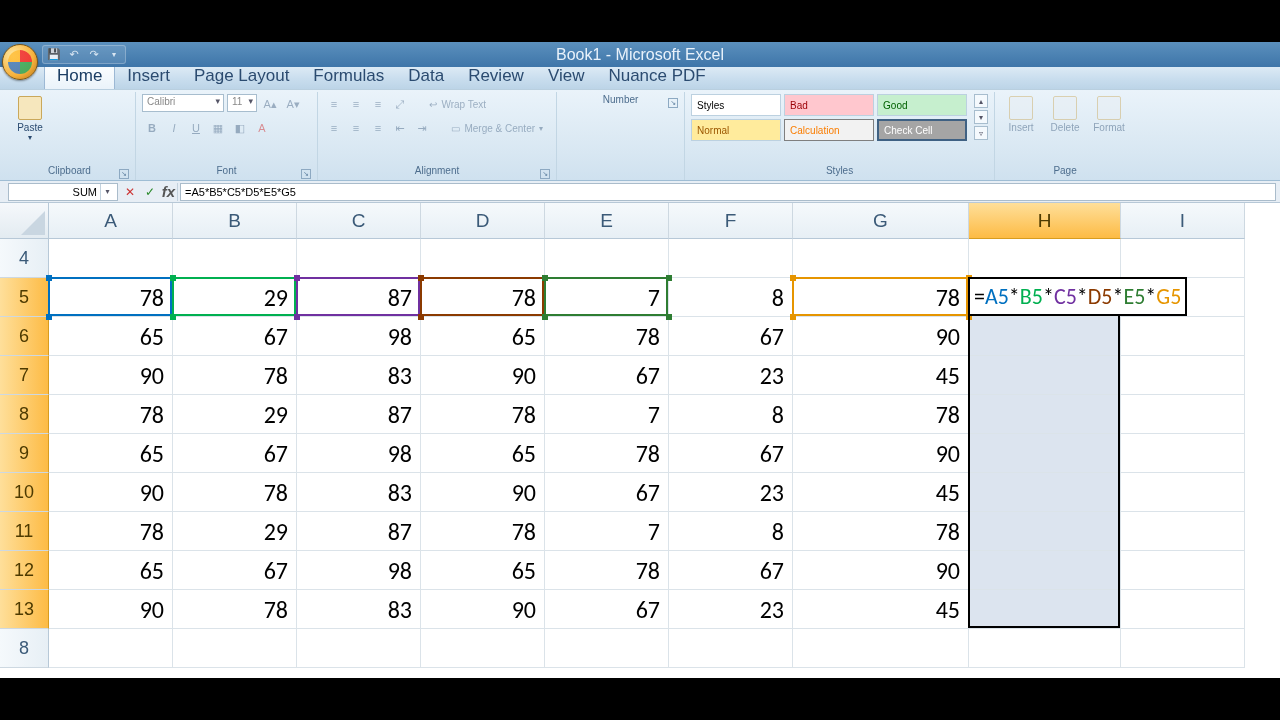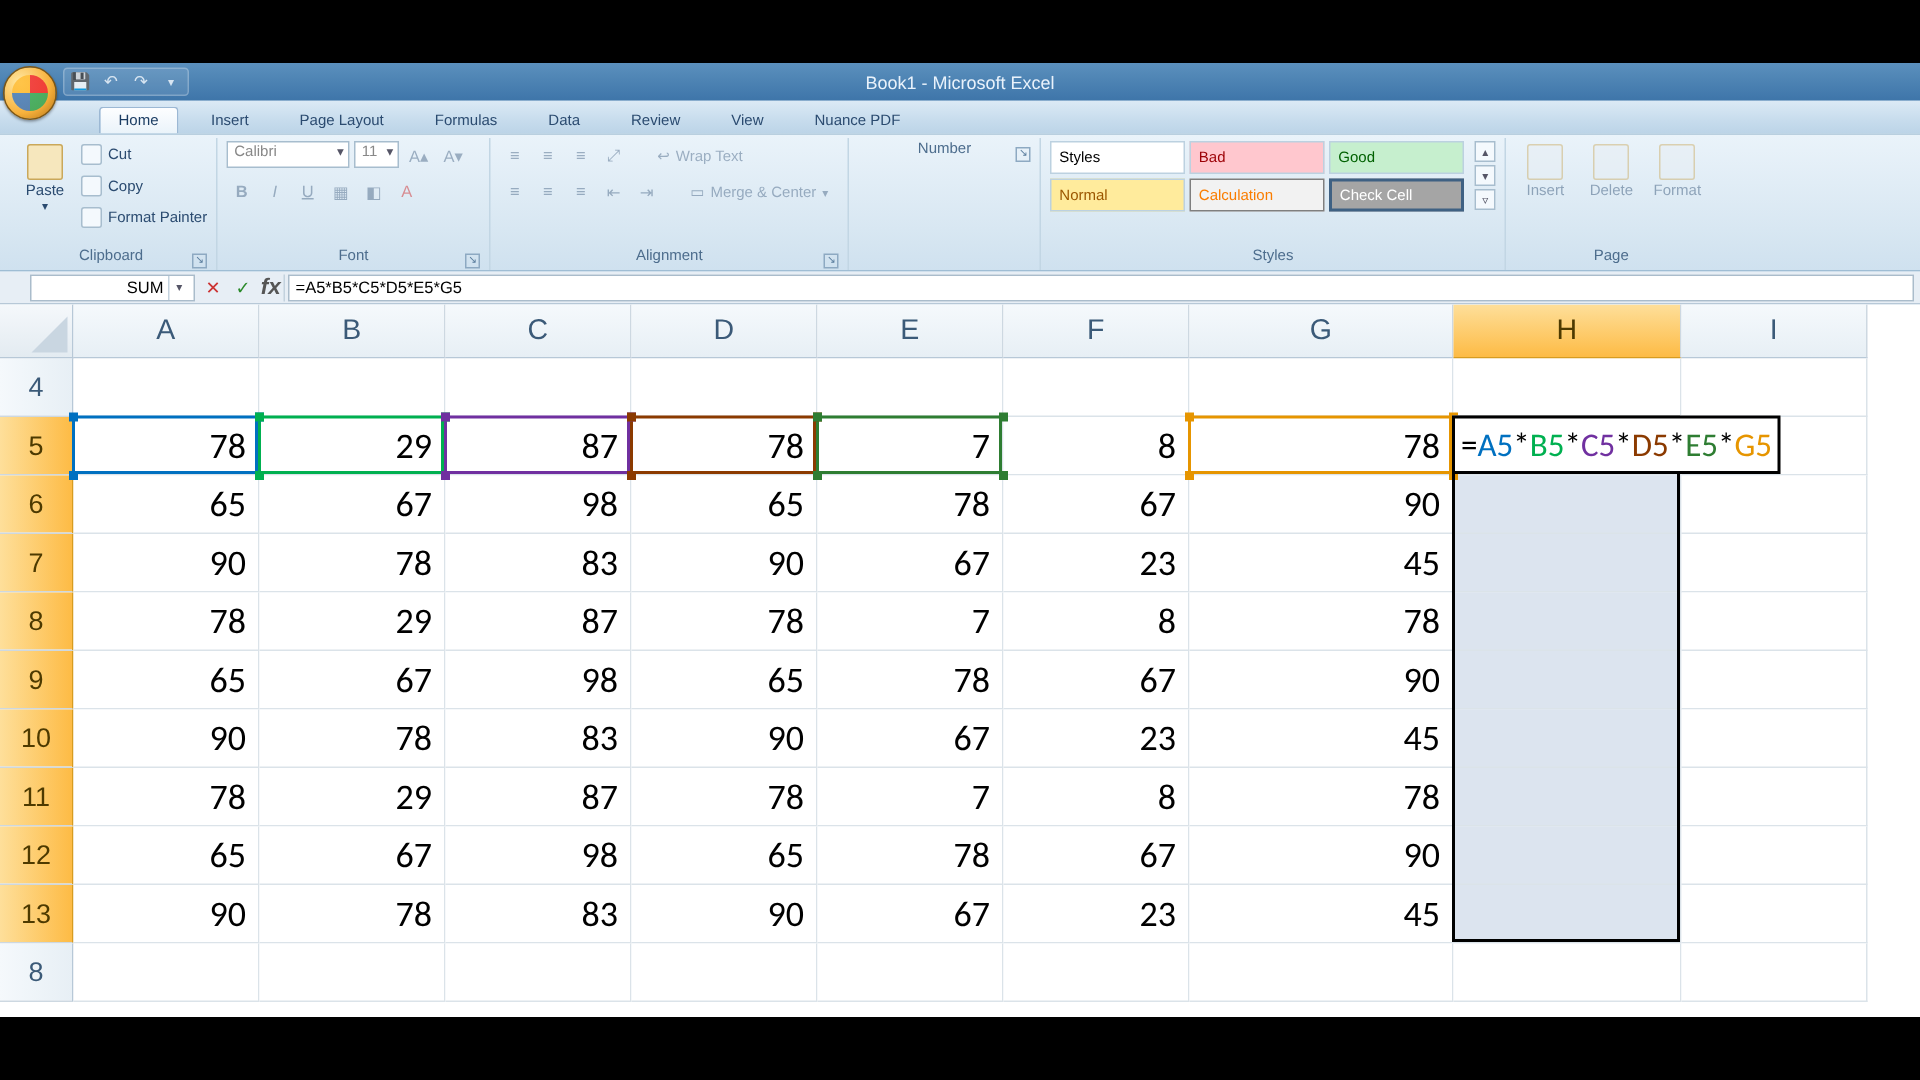--- a/index.html
+++ b/index.html
@@ -7,24 +7,24 @@
   .app { position: absolute; top: 42px; left: 0; width: 1280px; height: 636px; background: #cfe2f0; display: flex; flex-direction: column; }
 
   
   .titlebar { height: 25px; background: linear-gradient(#5b90bd,#3e75a9); display:flex; align-items:center; justify-content:center; position:relative; color:#fff; font-size:12px;}
   .office-btn { width:36px; height:36px; position:absolute; left:2px; top:2px; z-index:10; border-radius:50%; background:radial-gradient(circle at 30% 30%,#ffe9a3,#f7b13c 60%,#b07014); border:1px solid #7b5616; box-shadow:0 1px 2px rgba(0,0,0,.4);}
   .office-btn::after{content:"";position:absolute;inset:5px;border-radius:50%;background:
      conic-gradient(#e23 0 90deg,#2a6 90deg 180deg,#37c 180deg 270deg,#fb3 270deg 360deg);
      opacity:.8;}
   .qat-inner{position:absolute;left:42px;top:3px;height:19px;background:rgba(255,255,255,.1);border:1px solid rgba(255,255,255,.25);border-radius:3px;display:flex;align-items:center;padding:0 4px;gap:6px;}
   .qat-inner .ico{width:14px;height:14px;opacity:.85;display:flex;align-items:center;justify-content:center;font-size:11px;color:#eef5fc;}
-  .title-text{font-size:12px;color:#e9f2fb;}
-
-  
-  .tabs{height:22px;background:linear-gradient(#dceaf5,#c7dced 60%,#bcd4e7);display:flex;align-items:flex-end;padding-left:66px;gap:10px;font-size:10px;}
+  .title-text{font-size:16px;color:#e9f2fb;}
+
+  
+  .tabs{height:22px;background:linear-gradient(#dceaf5,#c7dced 60%,#bcd4e7);display:flex;align-items:flex-end;padding-left:44px;gap:0;font-size:17px;}
   .tab{padding:3px 12px 3px;color:#2b4b70;cursor:default;}
   .tab.active{background:linear-gradient(#fdfeff,#eaf3fa);border:1px solid #9cb8d4;border-bottom:none;border-radius:3px 3px 0 0;color:#1b3d63;}
 
   
   .ribbon{height:92px;background:linear-gradient(#eaf3fa,#d8e7f2 70%,#cfe1ef);border-top:1px solid #b9cfdf;border-bottom:1px solid #9fbdd4;display:flex;align-items:stretch;padding:2px 4px 0 4px;}
   .group{display:flex;flex-direction:column;padding:2px 6px 0 6px;border-right:1px solid #c2d6e4;}
   .group:last-child{border-right:none;}
   .group-body{flex:1;display:flex;align-items:flex-start;gap:4px;}
   .group-label{height:15px;font-size:10px;color:#4d6d8d;text-align:center;position:relative;}
   .group-label .dlg{position:absolute;right:0;bottom:1px;width:10px;height:10px;border:1px solid #8da9c2;font-size:7px;line-height:7px;color:#5a7d9d;text-align:center;}
@@ -49,21 +49,21 @@
   .stylecell.good{background:#c6efce;color:#006100;}
   .stylecell.neutral{background:#ffeb9c;color:#9c5700;}
   .stylecell.calc{background:#f2f2f2;color:#fa7d00;border-color:#7f7f7f;}
   .stylecell.check{background:#a5a5a5;color:#fff;border:2px solid #3f6183;}
   .stylegrid{display:grid;grid-template-columns:repeat(3,90px);grid-auto-rows:22px;gap:3px;}
   .stylenav{display:flex;flex-direction:column;margin-left:3px;}
   .stylenav .nb{width:14px;height:14px;border:1px solid #a7bdce;font-size:8px;display:flex;align-items:center;justify-content:center;color:#556;margin-bottom:2px;background:#f4f9fd;}
 
   
   .fxbar{height:22px;background:#e7eef5;border-bottom:1px solid #b7c8d7;display:flex;align-items:center;font-size:11px;}
-  .namebox{width:110px;height:18px;margin:0 2px 0 20px;border:1px solid #aabccb;background:#fff;display:flex;align-items:center;justify-content:flex-end;padding:0 3px;position:relative;}
+  .namebox{width:110px;height:18px;margin:0 2px 0 8px;border:1px solid #aabccb;background:#fff;display:flex;align-items:center;justify-content:flex-end;padding:0 3px;position:relative;}
   .namebox input{border:none;outline:none;width:80px;font-size:11px;text-align:right;font-family:inherit;}
   .namebox .dd{width:14px;height:16px;border-left:1px solid #c3d2de;display:flex;align-items:center;justify-content:center;font-size:8px;color:#556;margin-left:3px;}
   .fxbtn{width:20px;height:18px;display:flex;align-items:center;justify-content:center;color:#3a5a7a;font-size:12px;}
   .fxbtn.cancel{color:#c33;}
   .fxbtn.ok{color:#2a8a2a;}
   .fxlabel{font-style:italic;font-weight:bold;color:#555;font-size:15px;width:18px;text-align:center;border-right:1px solid #c3d2de;height:18px;line-height:18px;}
   .formula-field{flex:1;height:18px;border:1px solid #aabccb;background:#fff;margin:0 4px 0 2px;padding:1px 4px;font-size:11px;display:flex;align-items:center;}
 
   
   .sheet{flex:1;overflow:hidden;background:#fff;position:relative;}
@@ -120,34 +120,20 @@
   </div>
 
   <div class="ribbon">
 
     <div class="group" style="min-width:132px">
       <div class="group-body">
         <div class="bigbtn">
           <div class="ic"></div>
           <span>Paste</span>
           <span style="font-size:8px">▾</span>
-        </div>
-        <div class="smallrow">
-          <div class="ln">
-              <span class="ic"></span>
-              <span>Cut</span>
-            </div>
-          <div class="ln">
-              <span class="ic"></span>
-              <span>Copy</span>
-            </div>
-          <div class="ln">
-              <span class="ic"></span>
-              <span>Format Painter</span>
-            </div>
         </div>
       </div>
       <div class="group-label"><span>Clipboard</span><span class="dlg">↘</span></div>
     </div>
 
     <div class="group" style="min-width:182px">
       <div class="group-body" style="flex-direction:column;gap:4px">
         <div style="display:flex;gap:3px">
           <div class="fontbox"><span>Calibri</span></div>
           <div class="fontbox sizebox"><span>11</span></div>

